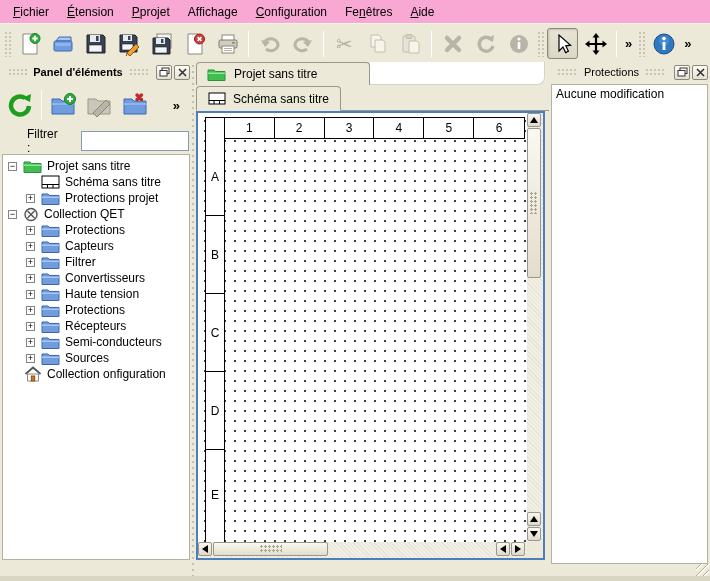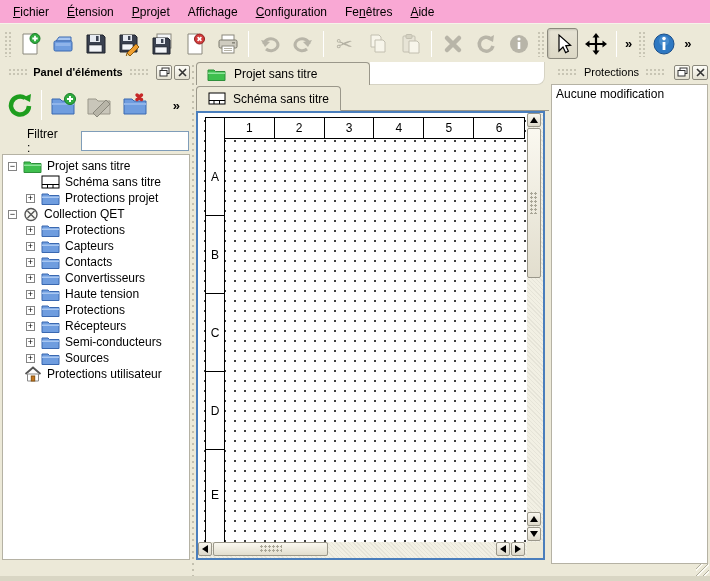--- a/index.html
+++ b/index.html
@@ -360,21 +360,21 @@
       <path d="M1 5.5 h17 v1.5 h-17 z" fill="#a9c7f1"></path>
     </svg>
     <span class="lbl">Capteurs</span>
   </div>
   <div class="tree-row ind1">
     <span class="exp">+</span>
     <svg class="tree-ico" width="19" height="14" viewBox="0 0 19 14">
       <path d="M1 3 h6 l1.5 1.5 h9.5 v9 h-17 z" fill="#6f9ddf" stroke="#3a68b0"></path>
       <path d="M1 5.5 h17 v1.5 h-17 z" fill="#a9c7f1"></path>
     </svg>
-    <span class="lbl">Contacts</span>
+    <span class="lbl">Filtrer</span>
   </div>
   <div class="tree-row ind1">
     <span class="exp">+</span>
     <svg class="tree-ico" width="19" height="14" viewBox="0 0 19 14">
       <path d="M1 3 h6 l1.5 1.5 h9.5 v9 h-17 z" fill="#6f9ddf" stroke="#3a68b0"></path>
       <path d="M1 5.5 h17 v1.5 h-17 z" fill="#a9c7f1"></path>
     </svg>
     <span class="lbl">Convertisseurs</span>
   </div>
   <div class="tree-row ind1">
@@ -416,21 +416,21 @@
       <path d="M1 5.5 h17 v1.5 h-17 z" fill="#a9c7f1"></path>
     </svg>
     <span class="lbl">Sources</span>
   </div>
   <div class="tree-row ind0-noexp">
     <svg class="tree-ico" width="18" height="16" viewBox="0 0 18 16">
       <path d="M1.5 8 L9 1.5 L16.5 8" fill="none" stroke="#555" stroke-width="1.8"></path>
       <path d="M3.5 8 h11 v7 h-11 z" fill="#fff" stroke="#888"></path>
       <rect x="7.3" y="10" width="3.4" height="5" fill="#c87820" stroke="#8a5410"></rect>
     </svg>
-    <span class="lbl">Protections utilisateur</span>
+    <span class="lbl">Collection onfiguration</span>
   </div>
 </div>
 
 <div class="splitter"></div>
 
 <div class="tabbar">
   <div class="tab-active">
     <svg width="19" height="14" viewBox="0 0 19 14">
       <path d="M1 3 h6 l1.5 1.5 h9.5 v9 h-17 z" fill="#3fbf4e" stroke="#2e8f3a"></path>
       <path d="M1 5.5 h17 v1.5 h-17 z" fill="#8fe39a"></path>

